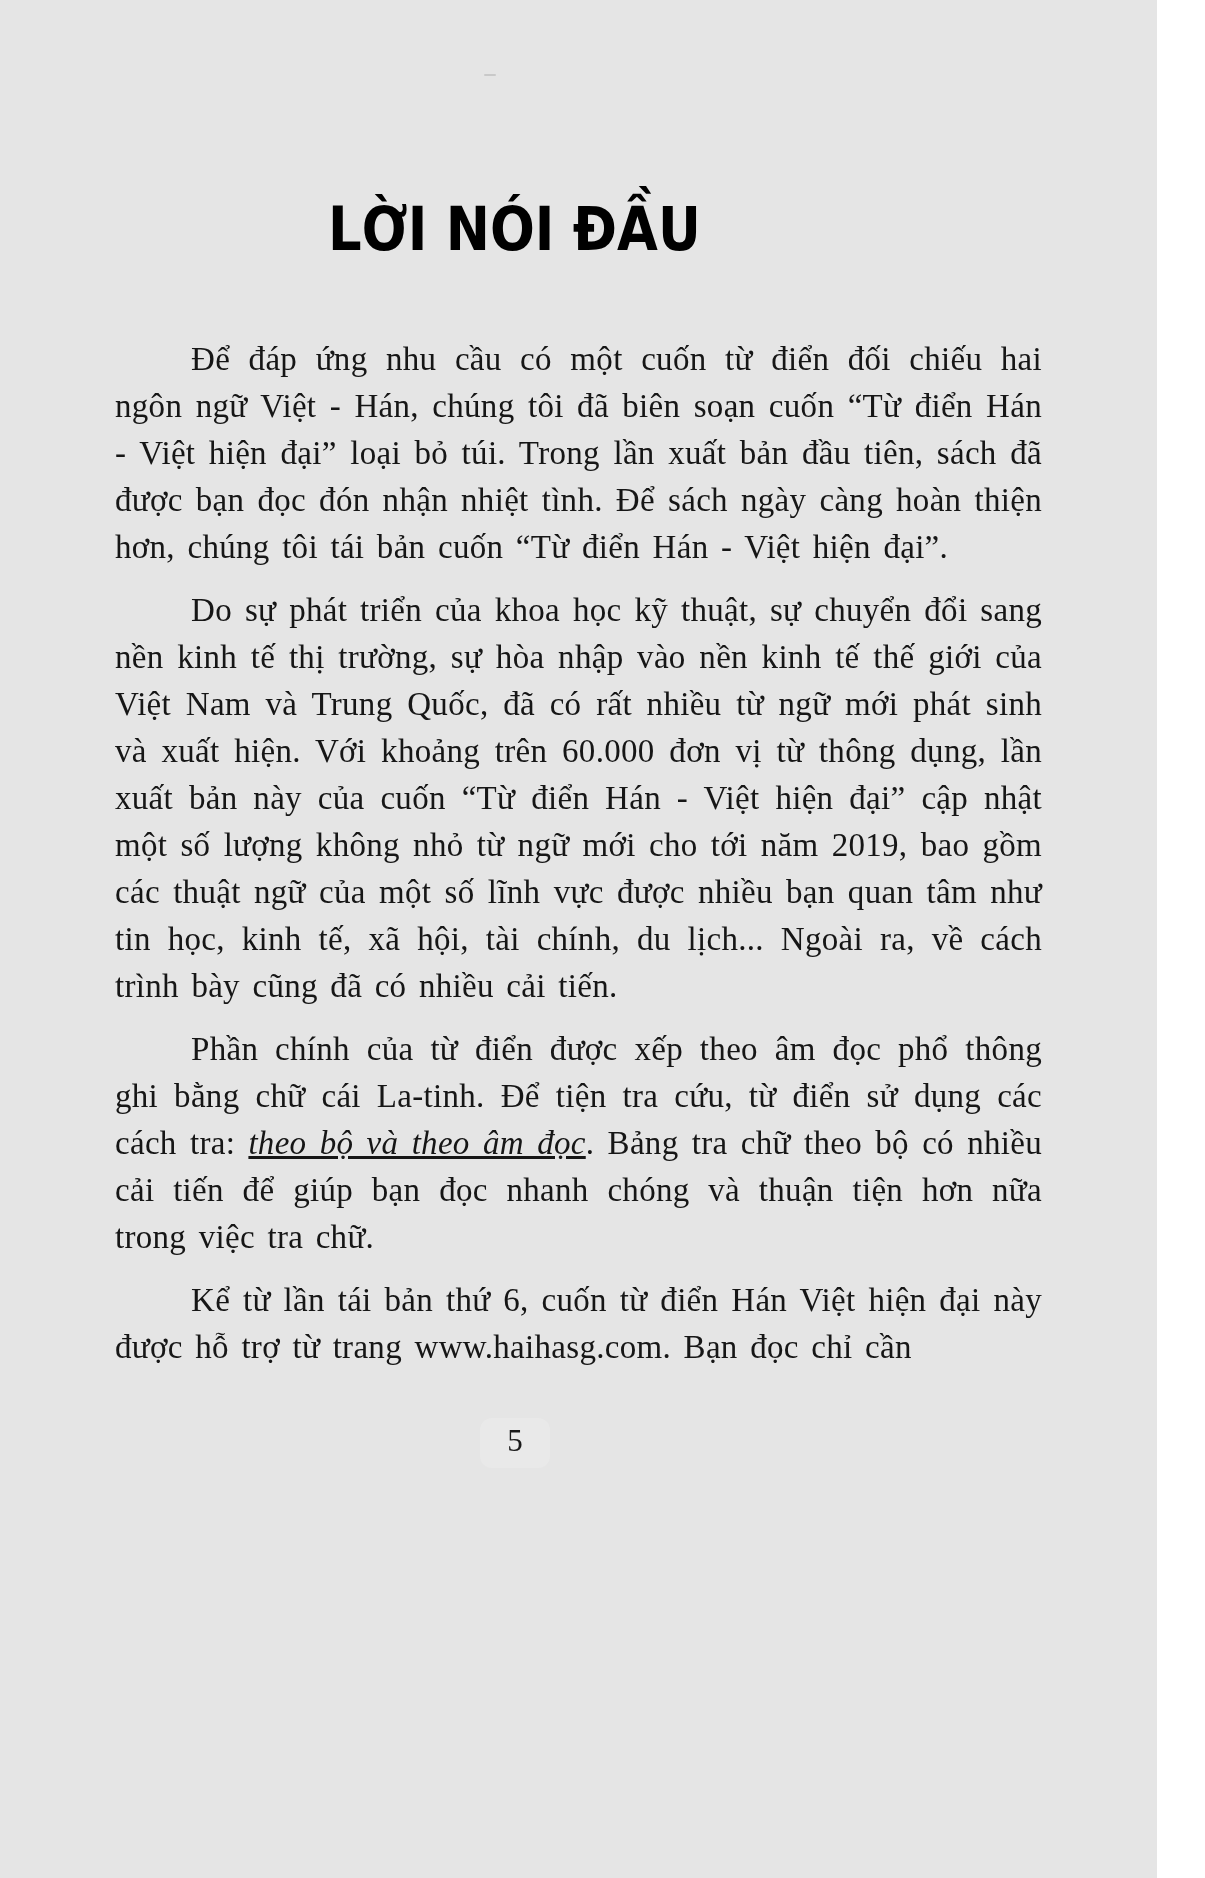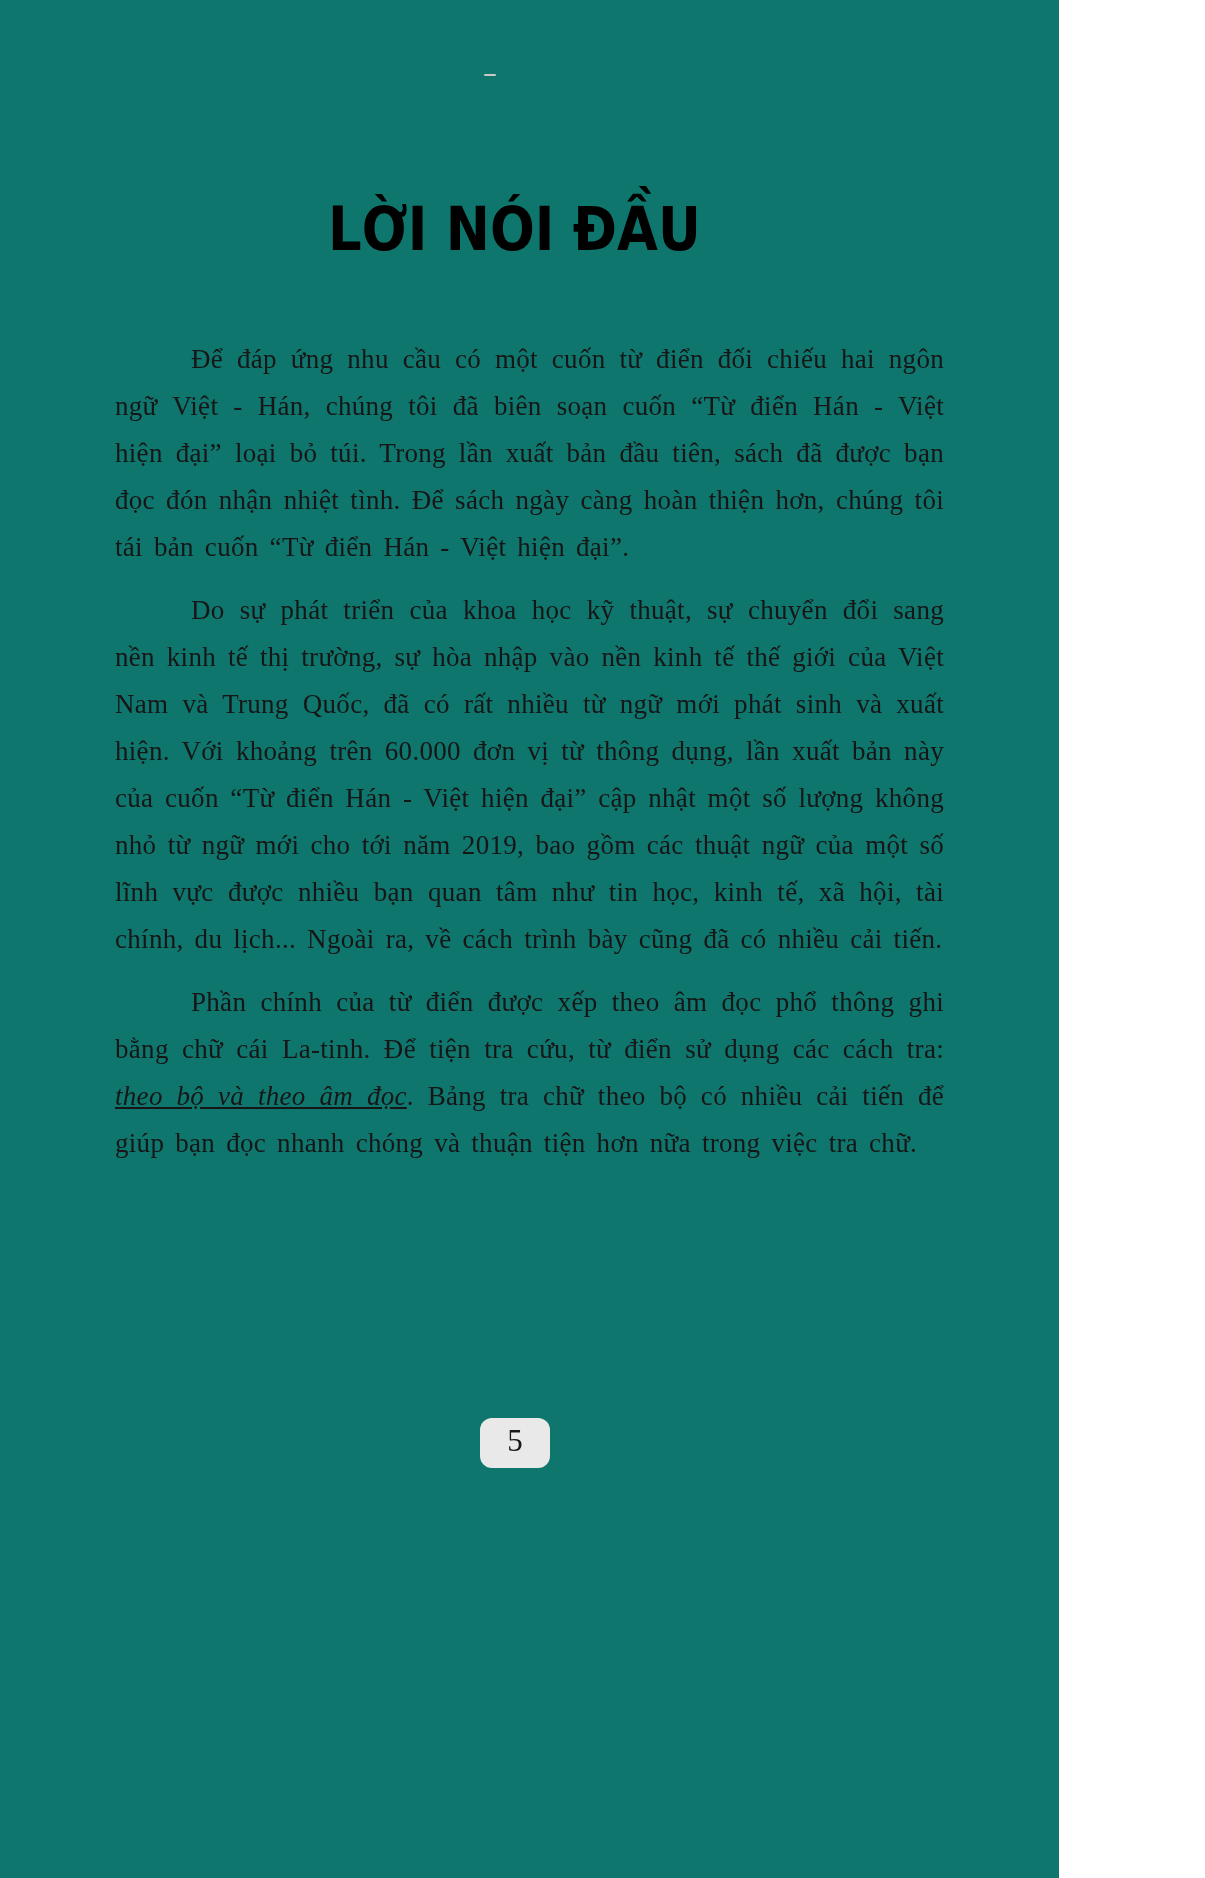--- a/index.html
+++ b/index.html
@@ -10,23 +10,23 @@
   body {
     width: 1205px;
     height: 1878px;
     font-family: "Liberation Serif", "DejaVu Serif", serif;
     color: #151515;
     position: relative;
     overflow: hidden;
   }
   .page {
     position: relative;
-    width: 1059px;
+    width: 1157px;
     height: 1878px;
-    background: #0f766e;
+    background: #e5e5e5;
   }
   .scan-mark {
     position: absolute;
     top: 74px;
     left: 484px;
     width: 12px;
     height: 2px;
     background: #c9c9c9;
     border-radius: 1px;
   }
@@ -43,21 +43,21 @@
     letter-spacing: 0px;
     color: #000000;
     transform: scaleX(0.88);
     transform-origin: 510px 50%;
     line-height: 1.1;
   }
   .content {
     margin: 74px 115px 0 115px; 
   }
   p.para {
-    font-size: 27px;
+    font-size: 33px;
     line-height: 47px;
     text-align: justify;
     text-indent: 76px;
     margin: 0 0 16px 0;
     color: #161616;
     word-spacing: 4px;
     letter-spacing: 0.3px;
   }
   p.para:last-child {
     margin-bottom: 0;
@@ -93,20 +93,21 @@
   <h1 class="title">LỜI NÓI ĐẦU</h1>
 
   <div class="content">
 
     <p class="para"><span>Để đáp ứng nhu cầu có một cuốn từ điển đối chiếu hai ngôn ngữ Việt - Hán, chúng tôi đã biên soạn cuốn “Từ điển Hán - Việt hiện đại” loại bỏ túi. Trong lần xuất bản đầu tiên, sách đã được bạn đọc đón nhận nhiệt tình. Để sách ngày càng hoàn thiện hơn, chúng tôi tái bản cuốn “Từ điển Hán - Việt hiện đại”.</span></p>
 
     <p class="para"><span>Do sự phát triển của khoa học kỹ thuật, sự chuyển đổi sang nền kinh tế thị trường, sự hòa nhập vào nền kinh tế thế giới của Việt Nam và Trung Quốc, đã có rất nhiều từ ngữ mới phát sinh và xuất hiện. Với khoảng trên 60.000 đơn vị từ thông dụng, lần xuất bản này của cuốn “Từ điển Hán - Việt hiện đại” cập nhật một số lượng không nhỏ từ ngữ mới cho tới năm 2019, bao gồm các thuật ngữ của một số lĩnh vực được nhiều bạn quan tâm như tin học, kinh tế, xã hội, tài chính, du lịch... Ngoài ra, về cách trình bày cũng đã có nhiều cải tiến.</span></p>
 
     <p class="para"><span>Phần chính của từ điển được xếp theo âm đọc phổ thông ghi bằng chữ cái La-tinh. Để tiện tra cứu, từ điển sử dụng các cách tra: </span><span class="seg-italic">theo bộ và theo âm đọc</span><span>. Bảng tra chữ theo bộ có nhiều cải tiến để giúp bạn đọc nhanh chóng và thuận tiện hơn nữa trong việc tra chữ.</span></p>
 
+    <p class="para"><span>Kể từ lần tái bản thứ 6, cuốn từ điển Hán Việt hiện đại này được hỗ trợ từ trang www.haihasg.com. Bạn đọc chỉ cần</span></p>
 
   </div>
 
   <div class="page-number-wrap">
     <span class="page-number">5</span>
   </div>
 
 </div>
 
 </body></html>

